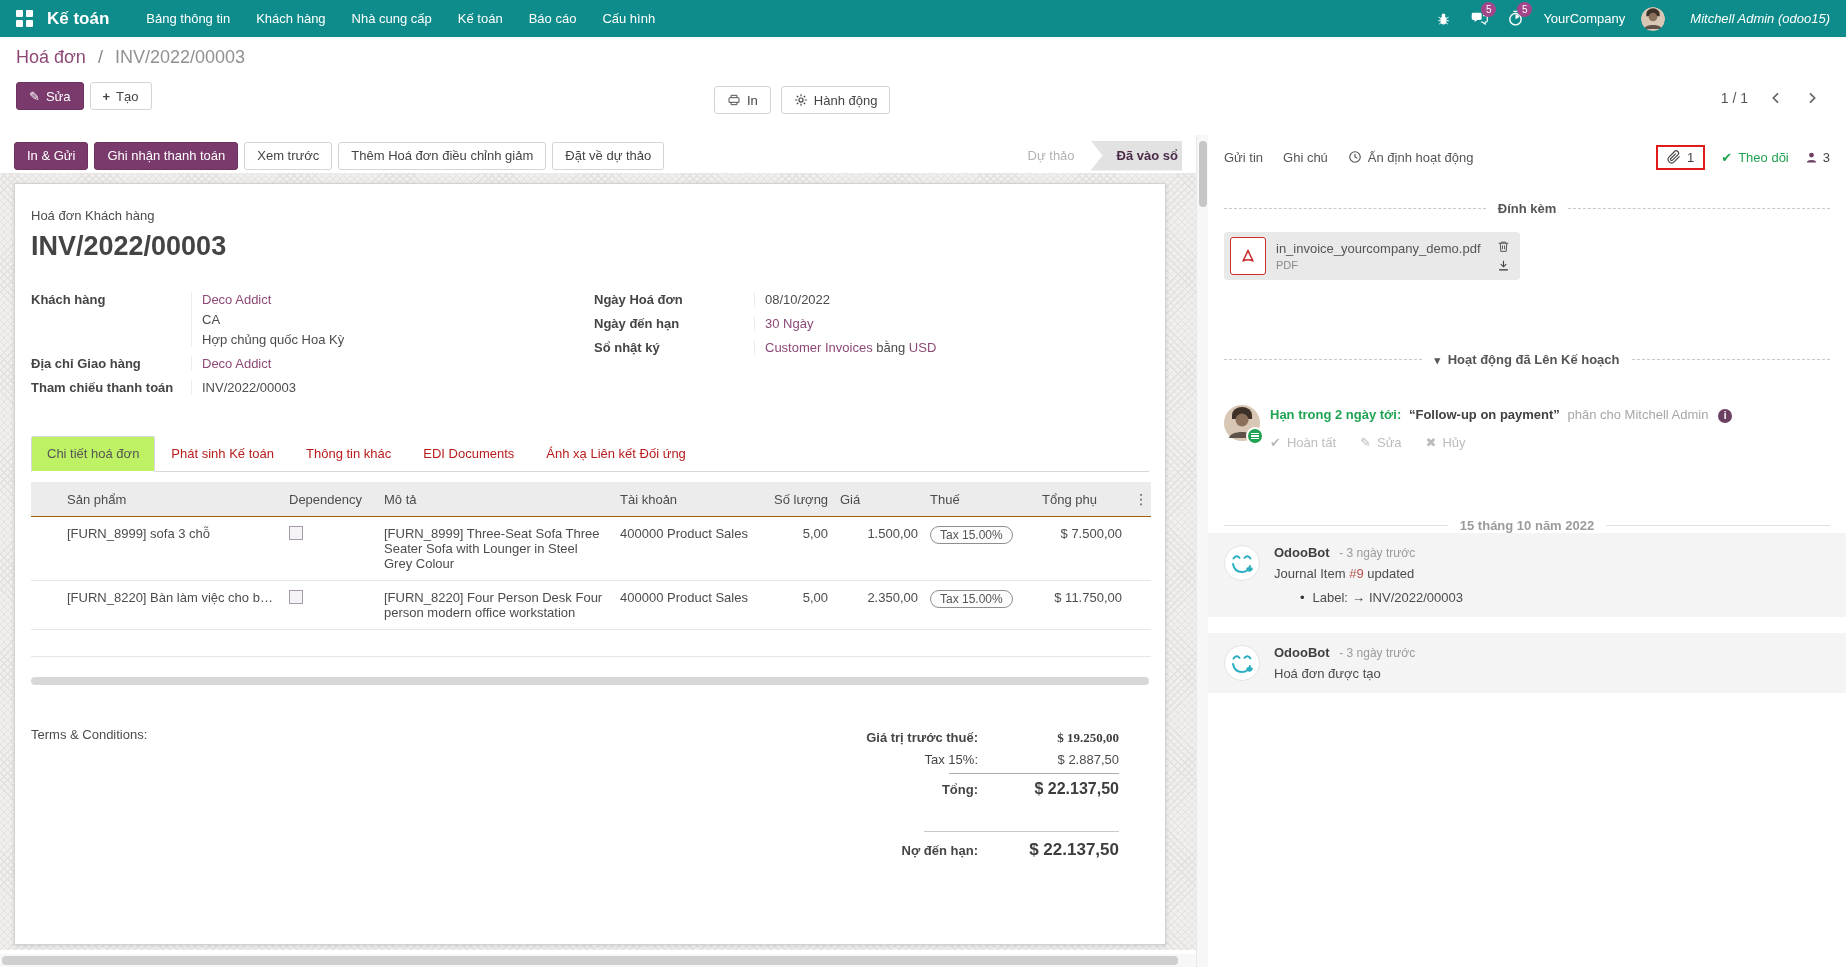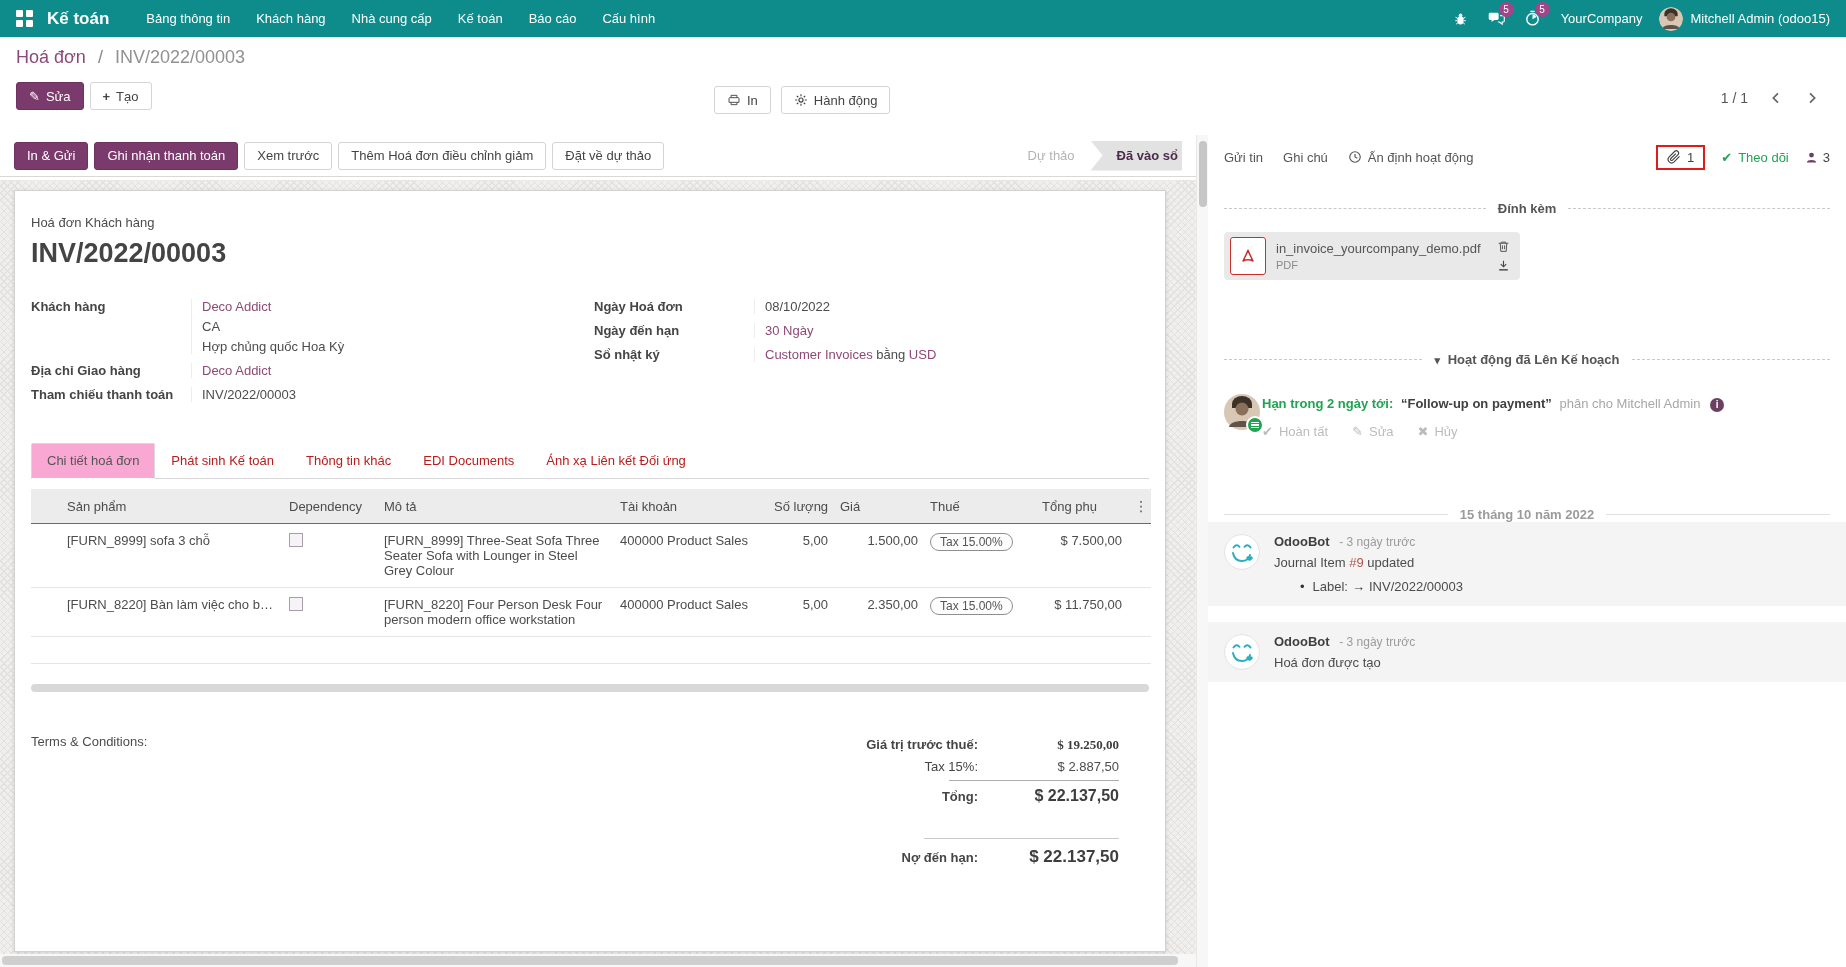--- a/index.html
+++ b/index.html
@@ -12,21 +12,21 @@
     display:flex; align-items:center; padding:0 16px; color:#fff; }
   .app-grid { display:grid; grid-template-columns:7px 7px; gap:3px; margin-right:14px; cursor:pointer; }
   .app-grid i { width:7px; height:7px; background:#fff; border-radius:1px; }
   .app-name { font-size:17px; font-weight:bold; margin-right:24px; cursor:pointer; }
   .menu-item { font-size:13px; padding:0 13px; height:37px; line-height:37px; cursor:pointer; }
   .topbar-right { margin-left:auto; display:flex; align-items:center; }
   .icon-btn { position:relative; width:36px; height:37px; display:flex; align-items:center; justify-content:center; cursor:pointer; }
   .badge { position:absolute; top:2px; right:1px; background:#a24689; color:#fff; font-size:10px;
     min-width:15px; height:15px; line-height:15px; border-radius:8px; text-align:center; padding:0 3px; }
   .company { font-size:13px; margin:0 16px 0 10px; cursor:pointer; }
-  .user { display:flex; align-items:center; gap:8px; font-size:13px; cursor:pointer; }
+  .user { display:flex; align-items:center; gap:25px; font-size:13px; cursor:pointer;font-style:italic; }
   .avatar-xs { width:24px; height:24px; border-radius:50%; overflow:hidden; }
 
   
   .control-panel { position:absolute; top:37px; left:0; width:1846px; height:98px; background:#fff; padding:10px 16px; }
   .breadcrumb { font-size:18px; }
   .bc-parent { color:#8d4876; cursor:pointer; }
   .bc-sep { color:#888; margin:0 7px; }
   .bc-current { color:#919191; }
   .cp-buttons { margin-top:14px; display:flex; align-items:center; gap:6px; }
   .btn { font-size:13px; height:28px; padding:0 12px; border:1px solid #d4d4d4; background:#fff; color:#444;
@@ -38,21 +38,21 @@
 
   
   .statusbar { position:absolute; top:135px; left:0; width:1196px; height:42px; background:#fff;
     border-bottom:1px solid #d8d8d8; display:flex; align-items:center; padding:0 14px; gap:6px; }
   .status-steps { margin-left:auto; display:flex; align-items:center; height:30px; }
   .state-draft { color:#b3b3b3; padding:0 16px; line-height:30px; cursor:pointer; }
   .state-posted { background:#e2e2e2; color:#4c2b49; font-weight:bold; line-height:30px; padding:0 4px 0 26px;
     clip-path:polygon(0 0, 12px 50%, 0 100%, 100% 100%, 100% 0); cursor:pointer; }
 
   
-  .form-area { position:absolute; top:180px; left:0; width:1196px; height:777px;
+  .form-area { position:absolute; top:173px; left:0; width:1196px; height:777px;
     background-color:#f0efee;
     background-image:
       repeating-linear-gradient(45deg,#e3e1df 0,#e3e1df 1px,transparent 1px,transparent 5px),
       repeating-linear-gradient(-45deg,#e3e1df 0,#e3e1df 1px,transparent 1px,transparent 5px);
   }
   .sheet { position:absolute; left:14px; top:10px; width:1152px; height:762px; background:#fff;
     border:1px solid #d2d2d2; box-shadow:0 1px 4px rgba(0,0,0,.12); padding:24px 16px; overflow:hidden; }
   .doc-type { font-size:13px; color:#4c4c4c; }
   .doc-number { font-size:27px; font-weight:bold; color:#444; margin-top:8px; }
 
@@ -61,21 +61,21 @@
   .col-r { flex:1; }
   .frow { display:flex; margin-bottom:9px; }
   .flabel { width:170px; font-weight:bold; color:#454545; flex-shrink:0; }
   .fval { flex:1; border-left:1px solid #ededed; padding-left:10px; margin-left:-10px; }
   .link { color:#8d4876; cursor:pointer; }
   .subline { color:#4c4c4c; margin-top:5px; }
 
   
   .tabs { display:flex; margin-top:32px; border-bottom:1px solid #d8d8d8; }
   .tab { padding:9px 15px; font-size:13px; color:#b91c1c; cursor:pointer; border:1px solid transparent; }
-  .tab.active { color:#555; background:#f9a8d4; border-color:#d8d8d8 #d8d8d8 #fff #d8d8d8; border-radius:2px 2px 0 0; margin-bottom:-1px; }
+  .tab.active { color:#555; background:#bef264; border-color:#d8d8d8 #d8d8d8 #fff #d8d8d8; border-radius:2px 2px 0 0; margin-bottom:-1px; }
 
   
   table.lines { width:100%; border-collapse:collapse; table-layout:fixed; margin-top:10px; }
   table.lines th { background:#ececec; font-weight:normal; color:#4c4c4c; text-align:left; padding:9px 6px;
     border-bottom:1px solid #a16207; font-size:13px; white-space:nowrap; overflow:hidden; }
   table.lines td { padding:9px 6px; vertical-align:top; border-bottom:1px solid #e6e6e6; font-size:13px; color:#4c4c4c;
     overflow:hidden; }
   th.num, td.num { text-align:right; }
   td.ellip { white-space:nowrap; text-overflow:ellipsis; }
   .cb { width:14px; height:14px; border:1px solid #a79cab; background:#f5f3f6; cursor:pointer; }
@@ -127,21 +127,21 @@
 
   .attachment-card { display:inline-flex; align-items:center; gap:10px; background:#e9e9e9; border-radius:4px;
     padding:5px 10px 5px 6px; margin-top:16px; }
   .pdf-thumb { width:36px; height:38px; background:#fff; border:1px solid #c9302c; border-radius:3px;
     display:flex; align-items:center; justify-content:center; cursor:pointer; }
   .att-name { color:#555; cursor:pointer; }
   .att-type { font-size:11px; color:#8a8a8a; margin-top:3px; }
   .att-actions { display:flex; flex-direction:column; gap:6px; margin-left:6px; }
   .att-actions span { cursor:pointer; }
 
-  .activity { display:flex; gap:2px; margin-top:27px; }
+  .activity { display:flex; gap:10px; margin-top:38px; }
   .avatar-md { width:36px; height:36px; border-radius:50%; overflow:hidden; position:relative; flex-shrink:0; }
   .avatar-wrap { position:relative; width:36px; height:36px; flex-shrink:0; }
   .act-badge { position:absolute; right:-4px; bottom:-4px; width:18px; height:18px; border-radius:50%;
     background:#21a353; border:2px solid #fff; display:flex; align-items:center; justify-content:center; }
   .act-badge i { display:block; width:8px; height:6px;
     background:linear-gradient(#fff 0 1.2px, transparent 1.2px 2.4px, #fff 2.4px 3.6px, transparent 3.6px 4.8px, #fff 4.8px 6px); }
   .act-line1 { line-height:20px; }
   .act-due { color:#21a353; font-weight:bold; }
   .act-summary { font-weight:bold; color:#414141; margin-left:4px; }
   .act-assigned { color:#a7a7a7; margin-left:4px; }

